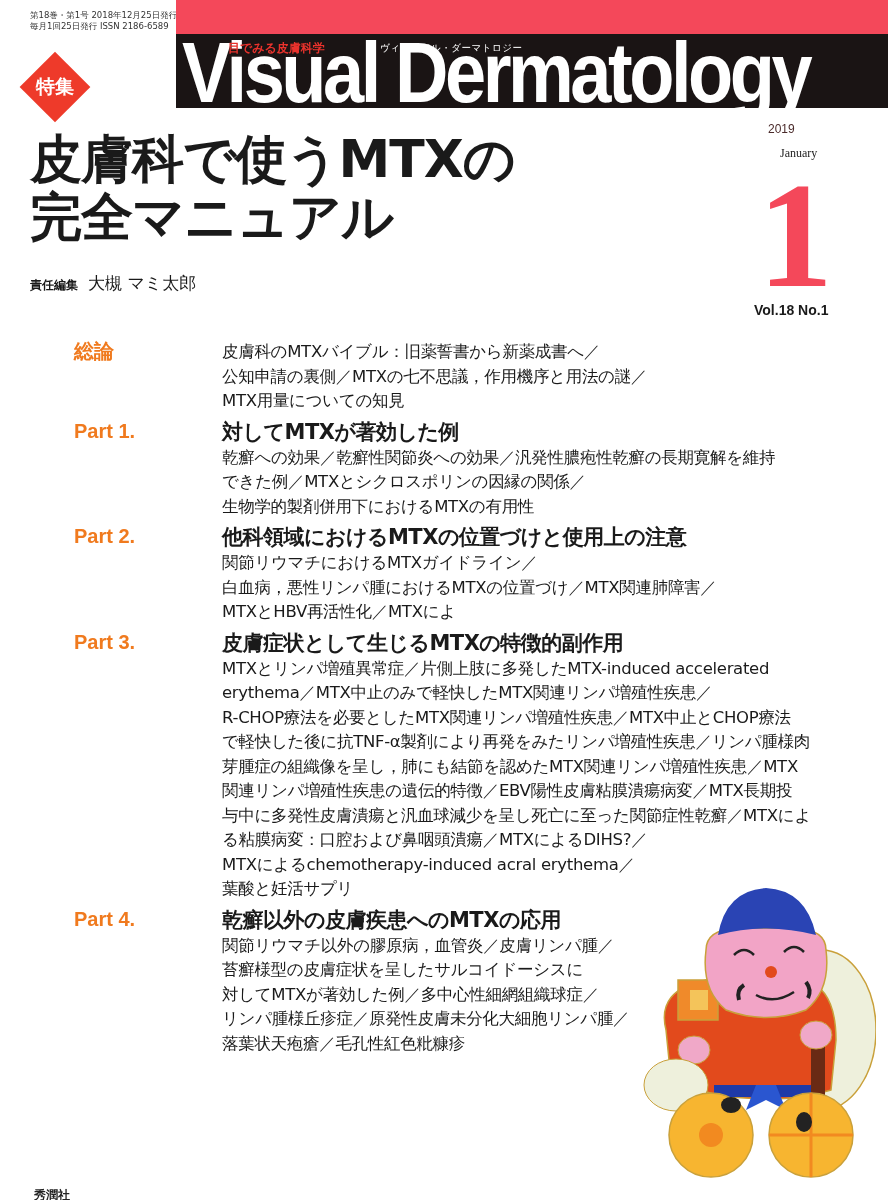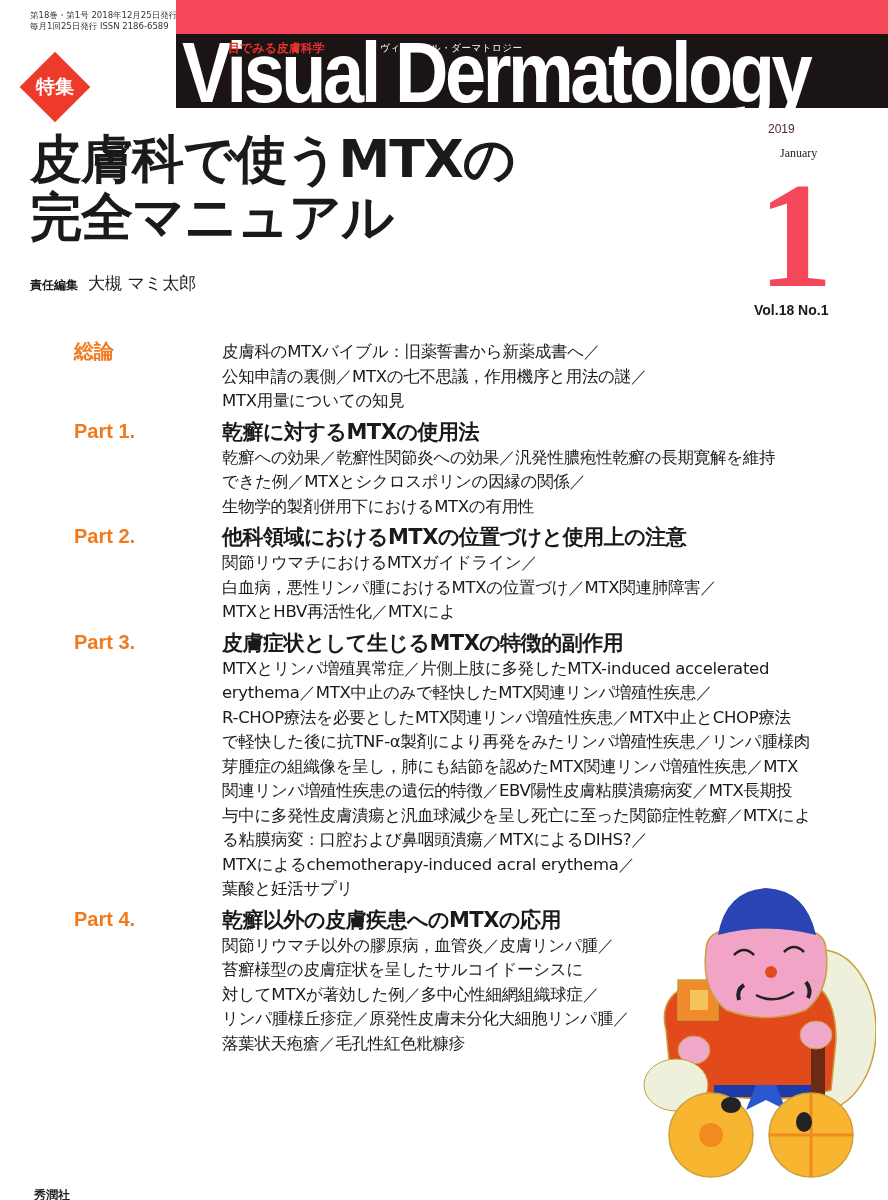--- a/index.html
+++ b/index.html
@@ -78,21 +78,21 @@
     <div class="sec-label" style="top:0;">総論</div>
     <div class="sec-body" style="padding-top:2px;">
       <span>皮膚科のMTXバイブル：旧薬誓書から新薬成書へ／</span>
       <span>公知申請の裏側／MTXの七不思議，作用機序と用法の謎／</span>
       <span>MTX用量についての知見</span>
     </div>
   </div>
 
   <div class="sec" style="margin-bottom:4px;">
     <div class="sec-label" style="top:2px;">Part 1.</div>
-    <div class="sec-title">乾癬に対するMTXの使用法</div>
+    <div class="sec-title">対してMTXが著効した例</div>
     <div class="sec-body">
       <span>乾癬への効果／乾癬性関節炎への効果／汎発性膿疱性乾癬の長期寛解を維持</span>
       <span>できた例／MTXとシクロスポリンの因縁の関係／</span>
       <span>生物学的製剤併用下におけるMTXの有用性</span>
     </div>
   </div>
 
   <div class="sec" style="margin-bottom:4px;">
     <div class="sec-label" style="top:2px;">Part 2.</div>
     <div class="sec-title">他科領域におけるMTXの位置づけと使用上の注意</div>

